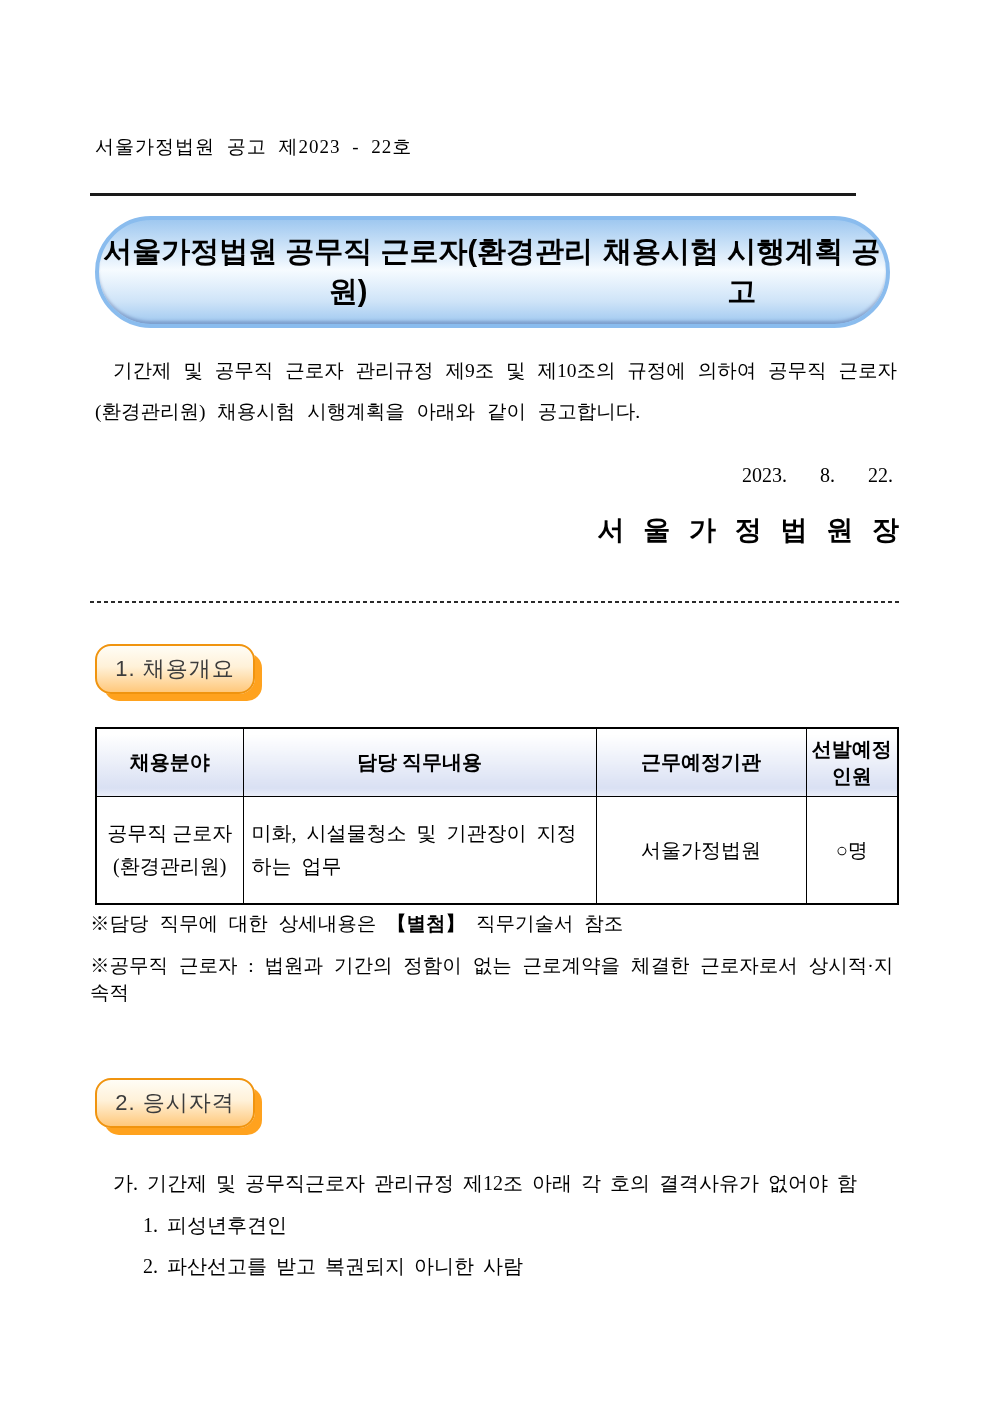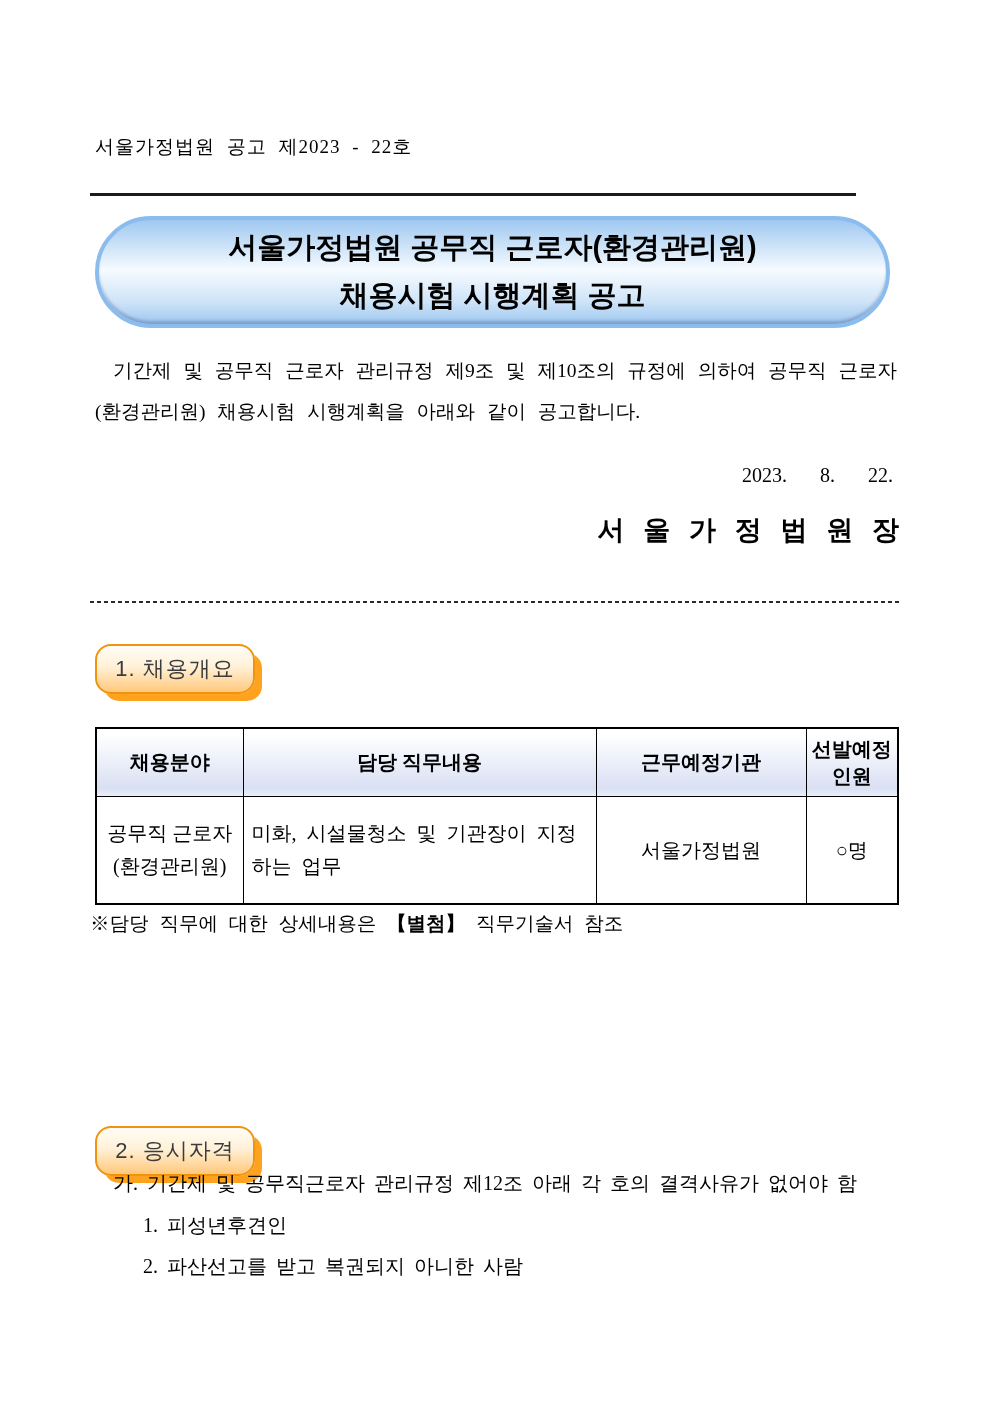--- a/index.html
+++ b/index.html
@@ -33,21 +33,21 @@
   
   .banner {
     position: absolute;
     left: 95px; top: 216px;
     width: 787px; height: 104px;
     border: 4px solid #8ABCEE;
     border-radius: 60px;
     background: linear-gradient(180deg, #9FC8F0 0%, #F6FBFF 48%, #CFE4F8 78%, #9FC8F0 100%);
     box-shadow: inset 0 -4px 3px -1px rgba(60, 80, 140, 0.35);
     display: flex;
-    flex-direction: column;
+    flex-direction: row;
     justify-content: space-evenly;
     align-items: center;
     text-align: center;
   }
   .banner-line {
     font-family: "Liberation Sans", "DejaVu Sans", sans-serif;
     font-size: 29px;
     font-weight: bold;
     color: #000;
     letter-spacing: 0px;
@@ -108,21 +108,21 @@
     box-shadow: 8px 8px 0 -1px #FFA21E;
     display: flex;
     align-items: center;
     justify-content: center;
     font-family: "Liberation Sans", "DejaVu Sans", sans-serif;
     font-size: 22px;
     color: #3C3C3C;
     letter-spacing: 1px;
   }
   .section-btn.one { top: 644px; }
-  .section-btn.two { top: 1078px; margin-top: 48px; }
+  .section-btn.two { top: 1078px; }
 
   
   .recruit-table {
     position: absolute;
     left: 95px; top: 727px;
     width: 802px;
     border-collapse: collapse;
     table-layout: fixed;
     font-size: 20px;
   }
@@ -233,20 +233,21 @@
         <td class="duty-cell">미화, 시설물청소 및 기관장이 지정하는 업무</td>
         <td>서울가정법원</td>
         <td>○명</td>
       </tr>
     </tbody>
   </table>
 
   <div class="note n1">
     <span>※담당 직무에 대한 상세내용은 </span><span class="note-bold">【별첨】</span><span> 직무기술서 참조</span>
   </div>
+  <div class="note n2a">※공무직 근로자 : 법원과 기간의 정함이 없는 근로계약을 체결한 근로자로서 상시적·지속적</div>
 
   <div class="section-btn two">2. 응시자격</div>
 
   <div class="elig-heading">가. 기간제 및 공무직근로자 관리규정 제12조 아래 각 호의 결격사유가 없어야 함</div>
   <div class="elig-item i1">1. 피성년후견인</div>
   <div class="elig-item i2">2. 파산선고를 받고 복권되지 아니한 사람</div>
 
 </div>
 
 </body></html>

